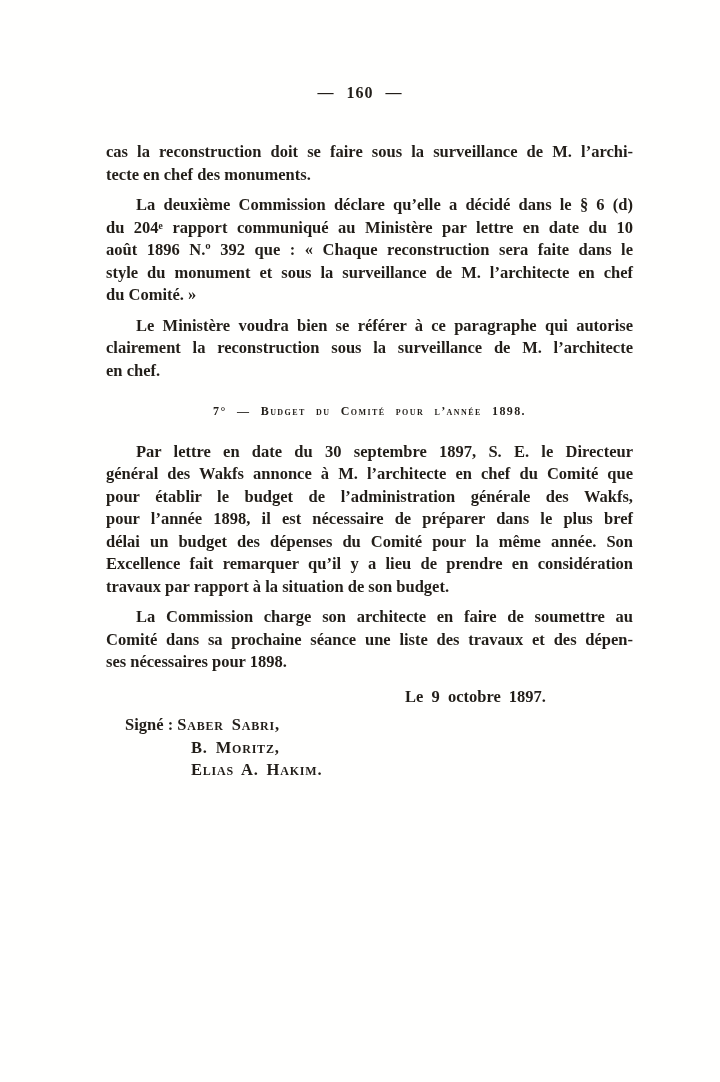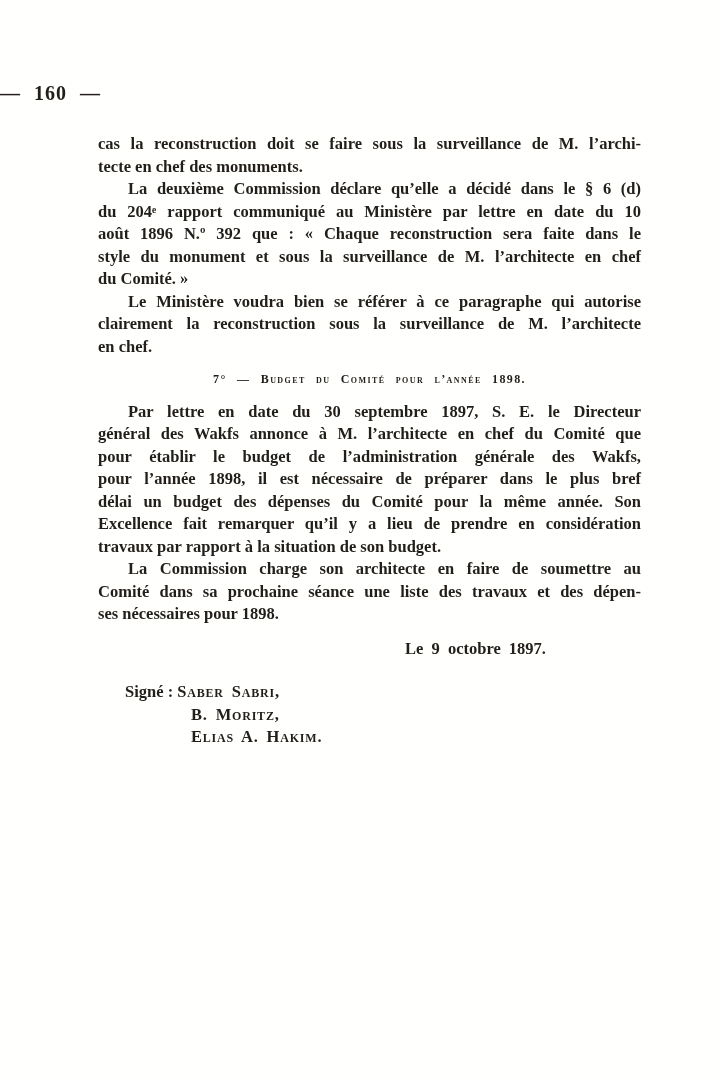--- a/index.html
+++ b/index.html
@@ -17,32 +17,33 @@
     font-weight: 700;
     font-size: 16.5px;
     line-height: 22.5px;
     overflow: hidden;
   }
   .page-number {
     position: absolute;
     top: 82px;
     left: 0;
     width: 100%;
-    font-size: 20px;
+    text-align: center;
+    font-size: 16px;
     letter-spacing: 1px;
     word-spacing: 7px;
     font-family: Liberation Serif, serif;
   }
   .text-block {
     position: absolute;
     top: 133px;
     left: 98px;
     width: 543px;
   }
-  .para { margin: 0; padding: 0; }
+  .para { margin: 8px; padding: 0; }
   .ln {
     text-align: justify;
     text-align-last: justify;
     -moz-text-align-last: justify;
   }
   .ln.last {
     text-align: left;
     text-align-last: left;
     -moz-text-align-last: left;
   }
@@ -55,21 +56,21 @@
     word-spacing: 6px;
     padding: 10px 0 10px 0;
   }
   .dateline {
     text-align: right;
     padding-right: 95px;
     margin-top: 12px;
     word-spacing: 4px;
   }
   .signature {
-    margin-top: 21px;
+    margin-top: 6px;
     padding-left: 27px;
   }
   .sig-ind { padding-left: 66px; }
   .sc {
     font-variant: small-caps;
     letter-spacing: 0.8px;
     word-spacing: 3px;
   }
 </style>
 </head>

